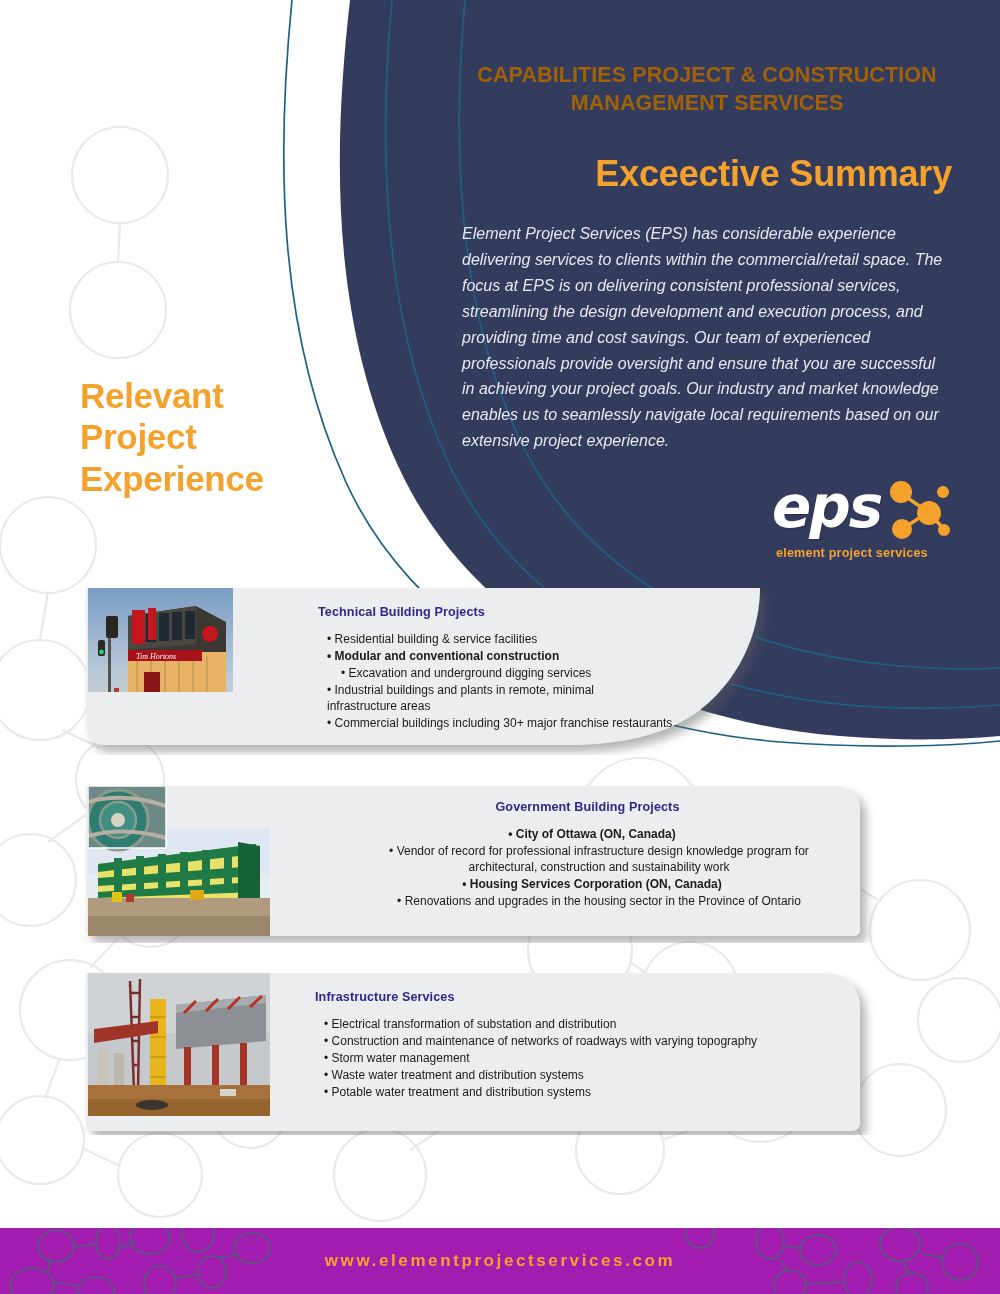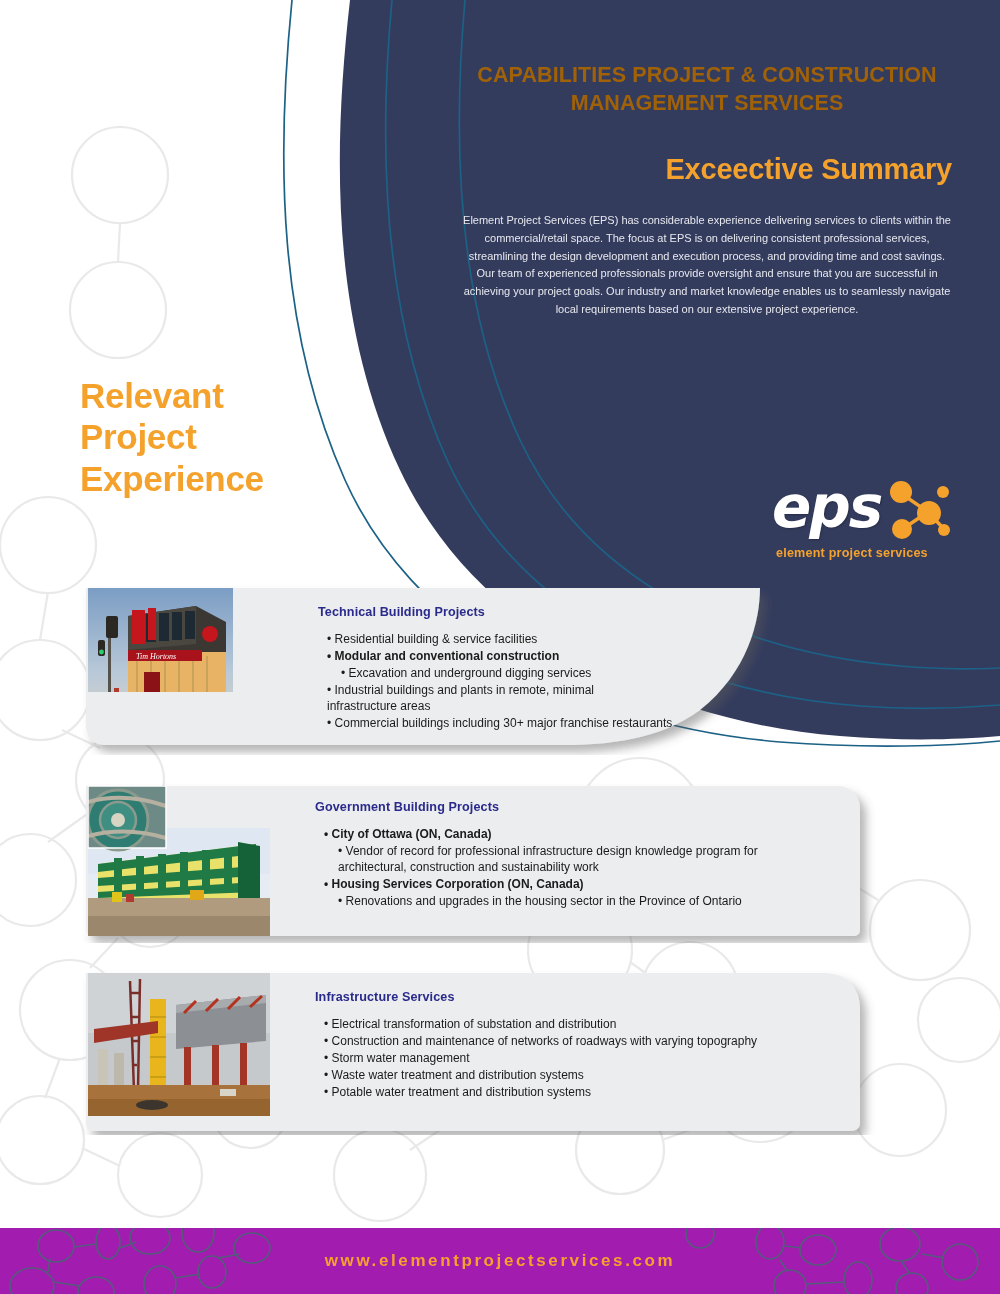--- a/index.html
+++ b/index.html
@@ -33,26 +33,26 @@
   .hero-text {
     position:absolute; z-index:3;
     left:462px; top:62px; width:490px;
     text-align:right;
   }
   .hero-title {
     color:#a16207; font-size:21.5px; font-weight:bold;
     line-height:1.28; letter-spacing:0.1px; text-align:center;
   }
   .hero-sub {
-    color:#f5a22d; font-size:29px; font-weight:bold;
+    color:#f5a22d; font-size:36px; font-weight:bold;
     margin-top:36px; text-align:right; letter-spacing:-0.2px;
   }
   .hero-para {
-    color:#e7e8ee; font-size:11px; line-height:1.62;
-    margin-top:26px; text-align:center;
+    color:#e7e8ee; font-size:16px; line-height:1.62;
+    margin-top:26px; text-align:left;font-style:italic;
   }
 
   
   .logo-wrap {
     position:absolute; z-index:3;
     left:770px; top:478px; width:180px; height:85px;
   }
   .logo-word {
     font-family:"DejaVu Sans", sans-serif;
     font-size:58px; font-weight:bold; font-style:italic;
@@ -319,21 +319,21 @@
 
       <rect x="0" y="0" width="78" height="62" fill="#6d8a86"></rect>
       <circle cx="30" cy="34" r="30" fill="#2f7d72" stroke="#8a9b8e" stroke-width="3"></circle>
       <circle cx="30" cy="34" r="18" fill="#3e8f82" stroke="#8a9b8e" stroke-width="2.5"></circle>
       <circle cx="30" cy="34" r="7" fill="#d8d4c4"></circle>
       <path d="M0,16 Q36,6 78,20" stroke="#b5b0a0" stroke-width="4" fill="none"></path>
       <path d="M0,50 Q38,40 78,52" stroke="#b5b0a0" stroke-width="4" fill="none"></path>
       <rect x="0" y="0" width="78" height="62" fill="none" stroke="#ffffff" stroke-width="1.5"></rect>
     </svg>
   </div>
-  <div class="card-body" style="left:255px; top:22px; width:545px;">
+  <div class="card-body" style="left:255px; top:22px; width:545px;text-align:center;">
     <div class="card-title">Government Building Projects</div>
     <div class="bullets">
       <div class="bullet b">• City of Ottawa (ON, Canada)</div>
       <div class="bullet sub">• Vendor of record for professional infrastructure design knowledge program for
    architectural, construction and sustainability work</div>
       <div class="bullet b">• Housing Services Corporation (ON, Canada)</div>
       <div class="bullet sub">• Renovations and upgrades in the housing sector in the Province of Ontario</div>
     </div>
   </div>
 </div>

